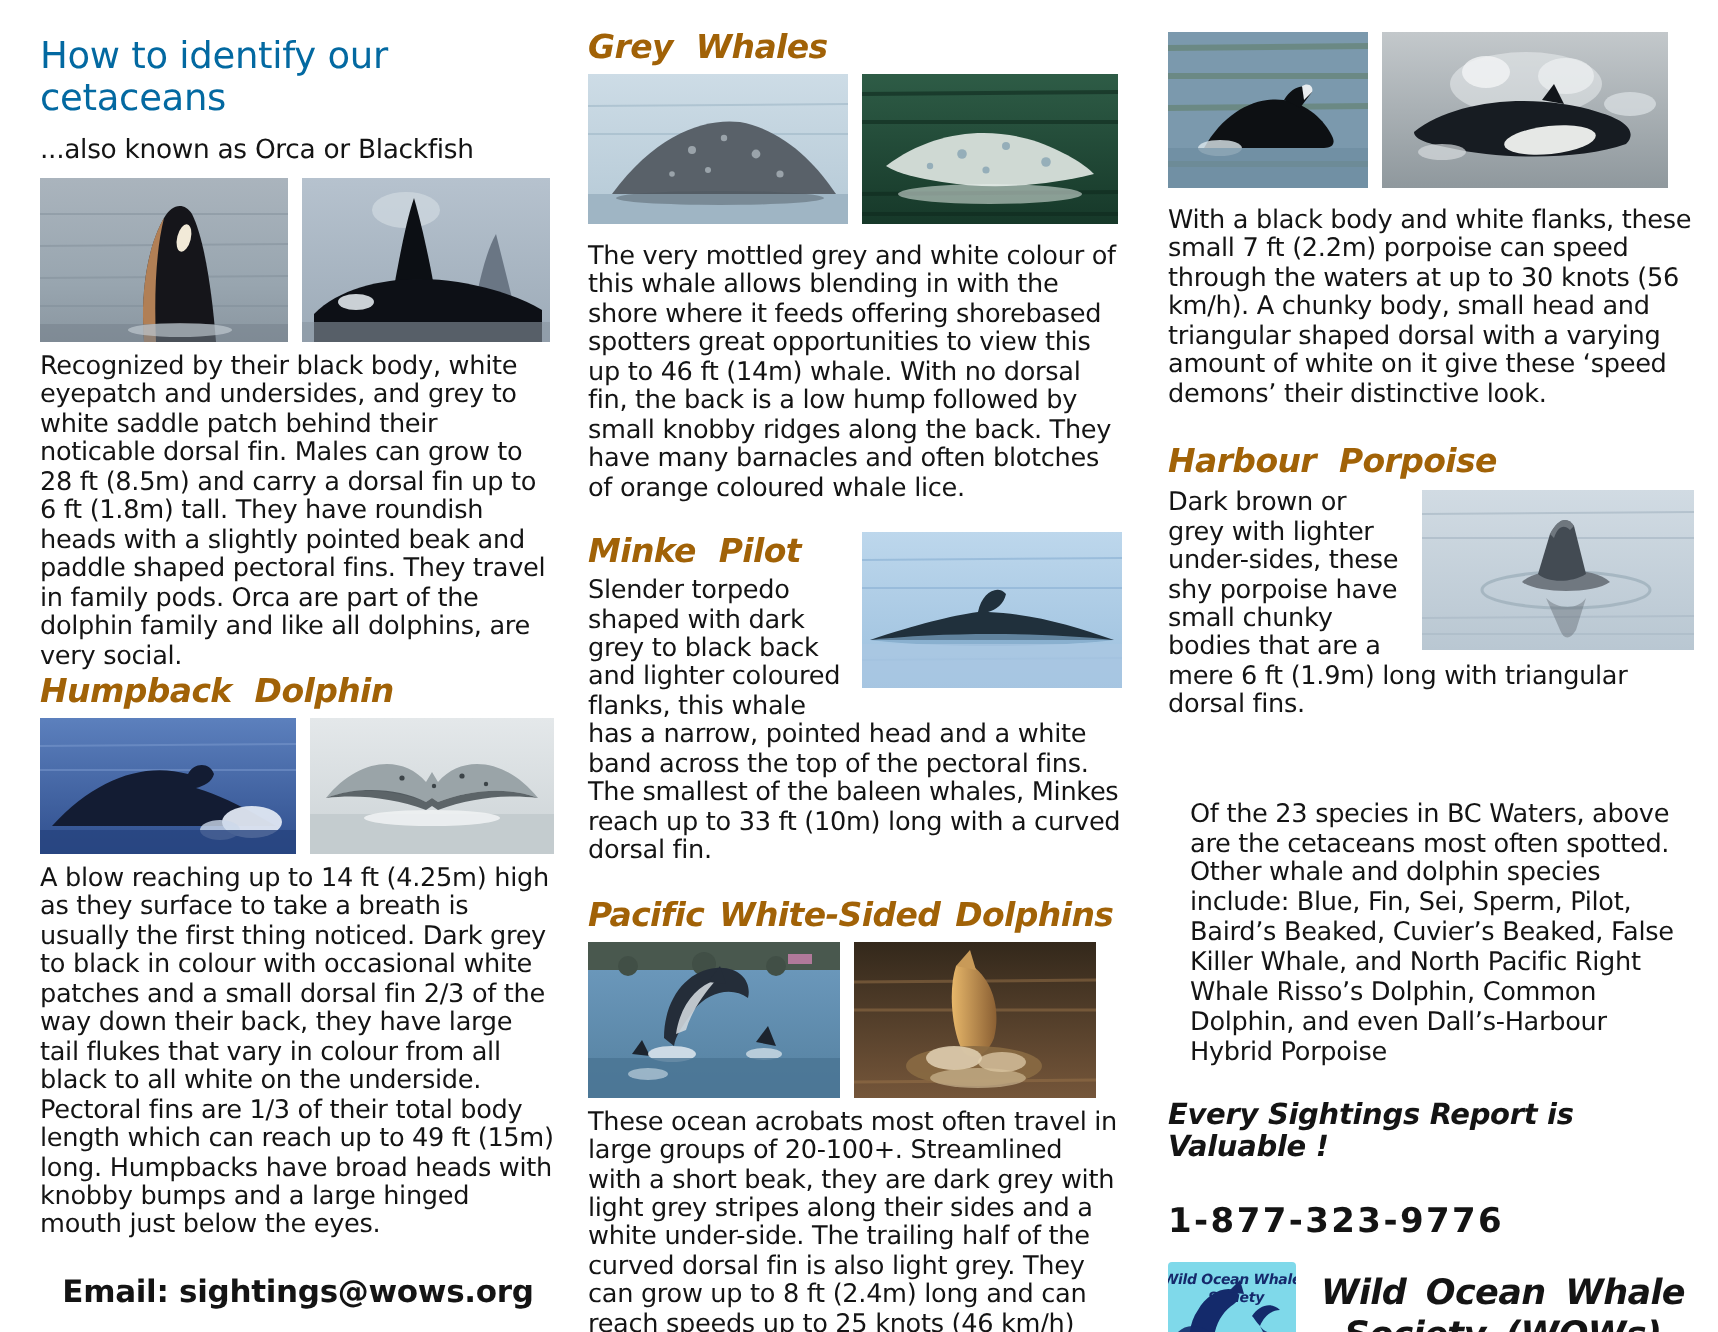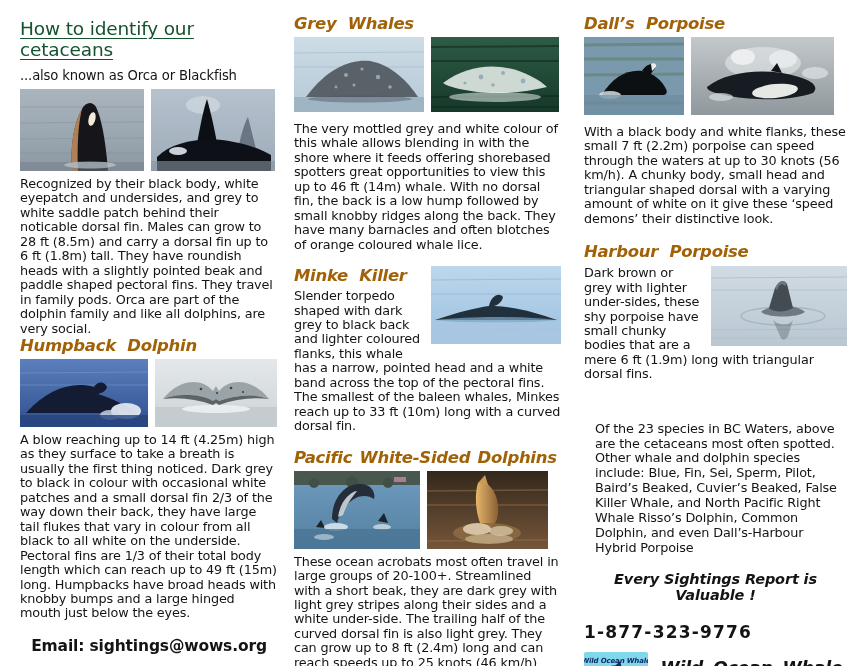--- a/index.html
+++ b/index.html
@@ -8,40 +8,40 @@
     background:#ffffff; color:#141414;
     font-family:"DejaVu Sans","Liberation Sans",sans-serif;
     letter-spacing:-0.15px;
   }
   .col { position:absolute; top:12px; }
   .col-1 { left:20px;  width:258px; }
   .col-2 { left:294px; width:267px; }
   .col-3 { left:584px; width:263px; }
 
   .page-title {
-    font-size:18.5px; font-weight:400; color:#14532d;
-    margin:6px 0 8px; text-decoration:underline; text-underline-offset:3px;
+    font-size:18.5px; font-weight:400; color:#0369a1;
+    margin:6px 0 8px; text-underline-offset:3px;
   }
   h2.species {
     font-size:16.5px; font-weight:700; font-style:italic; color:#a16207;
     margin:0 0 3px; word-spacing:6px; letter-spacing:-0.3px;
   }
   .subtitle { font-size:13.2px; margin:0 0 6px; }
   .body { font-size:12.8px; line-height:1.13; margin:6px 0 0; }
   .photos { display:flex; gap:7px; margin:4px 0 2px; }
   .photos svg, .ph { display:block; }
   .mt10{margin-top:10px} .mt14{margin-top:14px} .mt16{margin-top:16px}
 
   .ph-right { float:right; margin:0 0 4px 8px; }
   .clearfix::after { content:""; display:block; clear:both; }
 
   .email-line { text-align:center; font-weight:700; font-size:15.5px; margin-top:16px; }
 
   .species-note { font-size:12.8px; line-height:1.16; margin:40px 0 0; padding-left:11px; }
-  .valuable { text-align:center; font-weight:700; font-style:italic; font-size:14.5px; margin:16px 0 0; }
+  .valuable { font-weight:700; font-style:italic; font-size:14.5px; margin:16px 0 0; }
   .phone { text-align:left; font-weight:700; font-size:17px; letter-spacing:1.2px; margin:19px 0 0; }
 
   .org-row { display:flex; gap:8px; margin-top:10px; align-items:flex-start; }
   .org-col { flex:1; padding-top:6px; }
   .org-name {
     text-align:center; font-weight:700; font-style:italic; font-size:17.5px;
     line-height:1.18; word-spacing:4px; letter-spacing:-0.3px; margin:0;
   }
 </style>
 </head>
@@ -207,21 +207,21 @@
         <rect width="130" height="78" fill="url(#m1)"></rect>
         <g stroke="#8fb4d6" stroke-width="1" opacity="0.7">
           <line x1="0" y1="14" x2="130" y2="13"></line>
             <line x1="0" y1="28" x2="130" y2="28"></line>
           <line x1="0" y1="64" x2="130" y2="63"></line>
           </g>
         <path d="M4,54 C28,46 44,42 58,40 C60,30 68,26 72,31 C71,36 67,39 63,40 C86,41 106,47 126,54 Z" fill="#20303c"></path>
         <path d="M4,54 C40,50 90,50 126,54 C90,58 40,58 4,54 Z" fill="#7ea6c8" opacity="0.7"></path>
         <rect y="56" width="130" height="22" fill="#abc8e2" opacity="0.7"></rect>
       </svg>
-      <h2 class="species">Minke Killer</h2>
+      <h2 class="species">Minke Pilot</h2>
       <p class="body" style="margin-top:4px">Slender torpedo shaped with dark grey to black back and lighter coloured flanks, this whale has a narrow, pointed head and a white band across the top of the pectoral fins. The smallest of the baleen whales, Minkes reach up to 33 ft (10m) long with a curved dorsal fin.</p>
     </section>
 
     <section class="mt14">
       <h2 class="species" style="word-spacing:2px">Pacific White-Sided Dolphins</h2>
       <div class="photos">
         <svg width="126" height="78" viewBox="0 0 126 78">
           <defs>
               <linearGradient id="d1" x1="0" y1="0" x2="0" y2="1">
             <stop offset="0" stop-color="#6f9cc0"></stop>
@@ -269,21 +269,20 @@
           <ellipse cx="62" cy="68" rx="24" ry="5" fill="#d9c49e" opacity="0.6"></ellipse>
         </svg>
       </div>
       <p class="body">These ocean acrobats most often travel in large groups of 20-100+. Streamlined with a short beak, they are dark grey with light grey stripes along their sides and a white under-side. The trailing half of the curved dorsal fin is also light grey. They can grow up to 8 ft (2.4m) long and can reach speeds up to 25 knots (46 km/h)</p>
     </section>
   </div>
 
   <div class="col col-3">
 
     <section>
-      <h2 class="species" style="margin-top:2px">Dall’s Porpoise</h2>
       <div class="photos">
         <svg width="100" height="78" viewBox="0 0 100 78">
           <rect width="100" height="78" fill="#7b99ad"></rect>
           <g stroke="#63826f" stroke-width="3" opacity="0.65">
             <line x1="0" y1="8" x2="100" y2="7"></line>
               <line x1="0" y1="22" x2="100" y2="22"></line>
             <line x1="0" y1="38" x2="100" y2="37"></line>
               <line x1="0" y1="66" x2="100" y2="66"></line>
             </g>
           <path d="M18,58 C28,40 44,32 58,34 C70,36 78,44 82,52 C84,56 82,58 78,58 Z" fill="#0d1013"></path>

